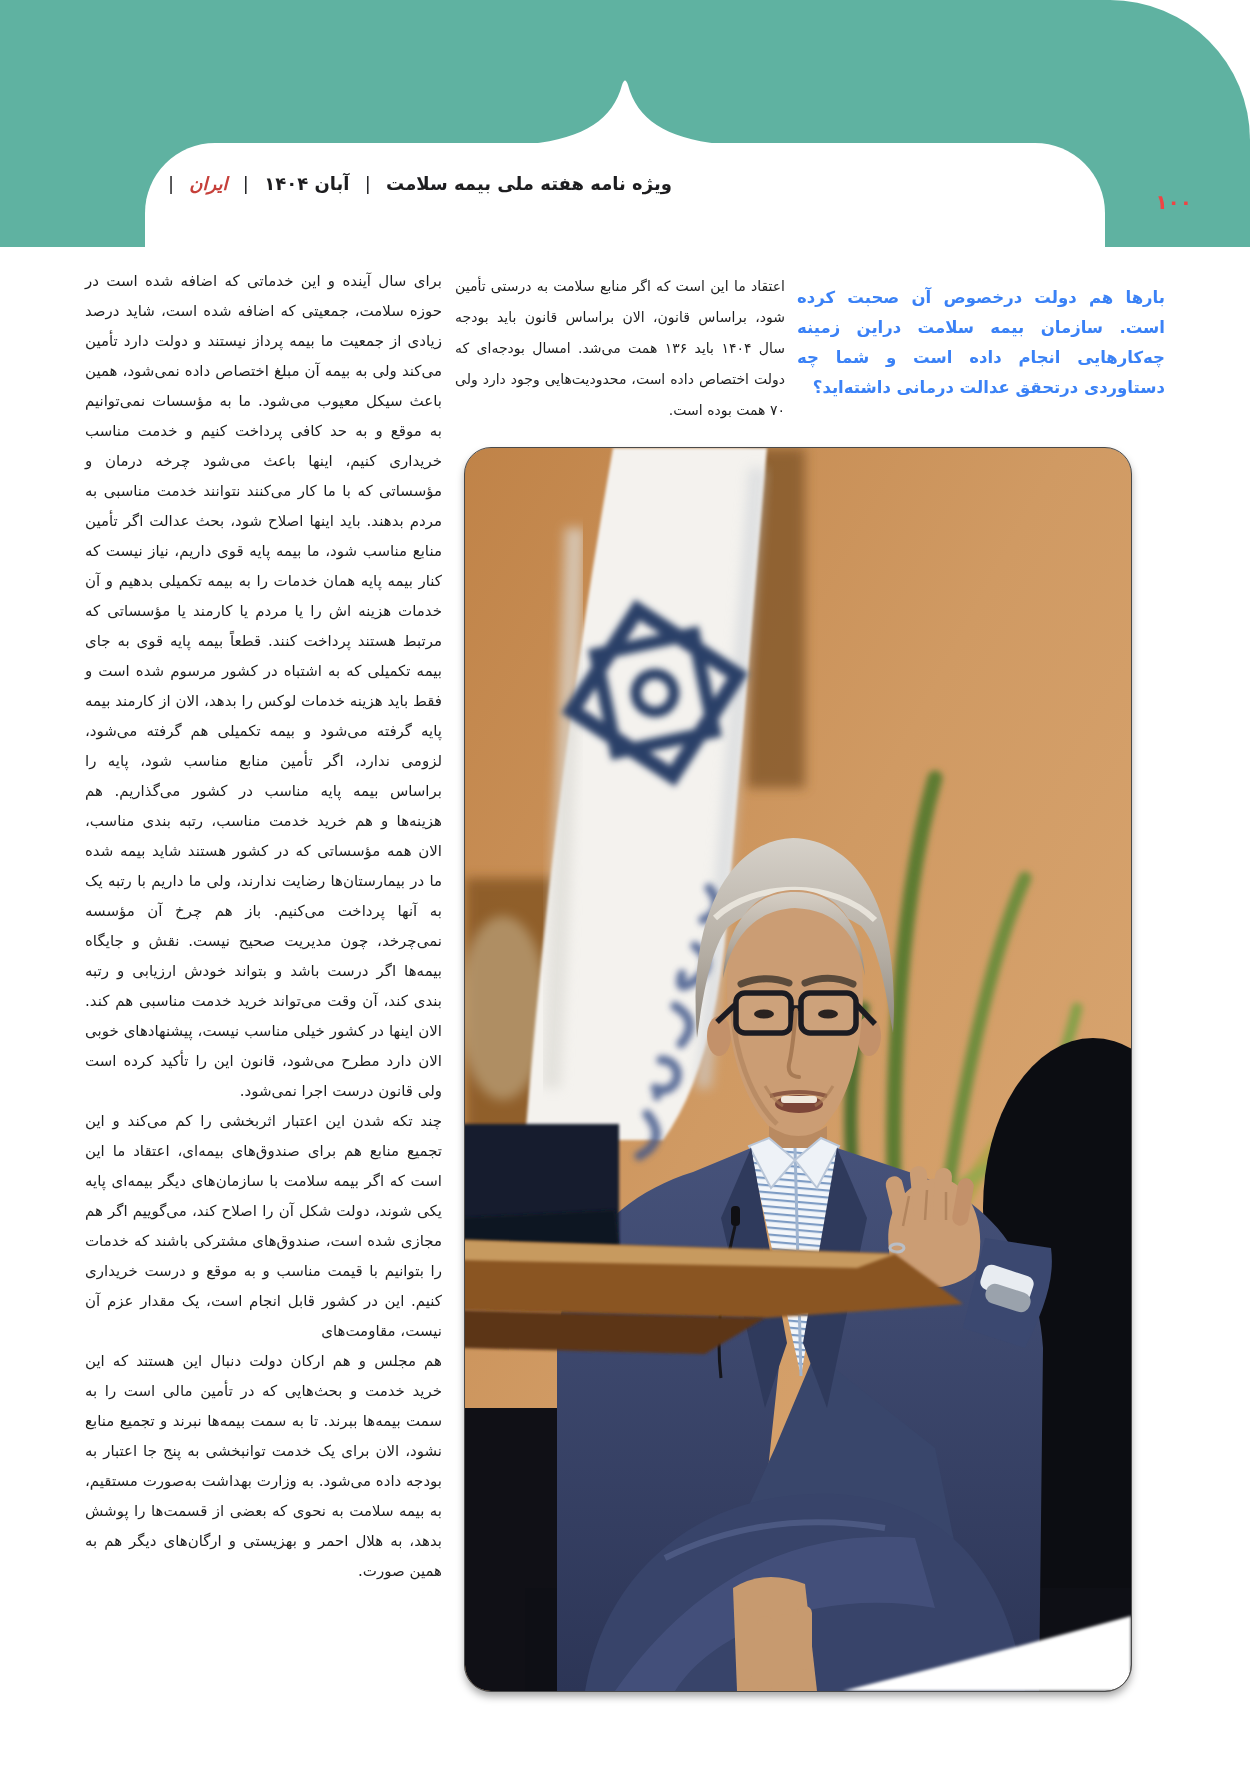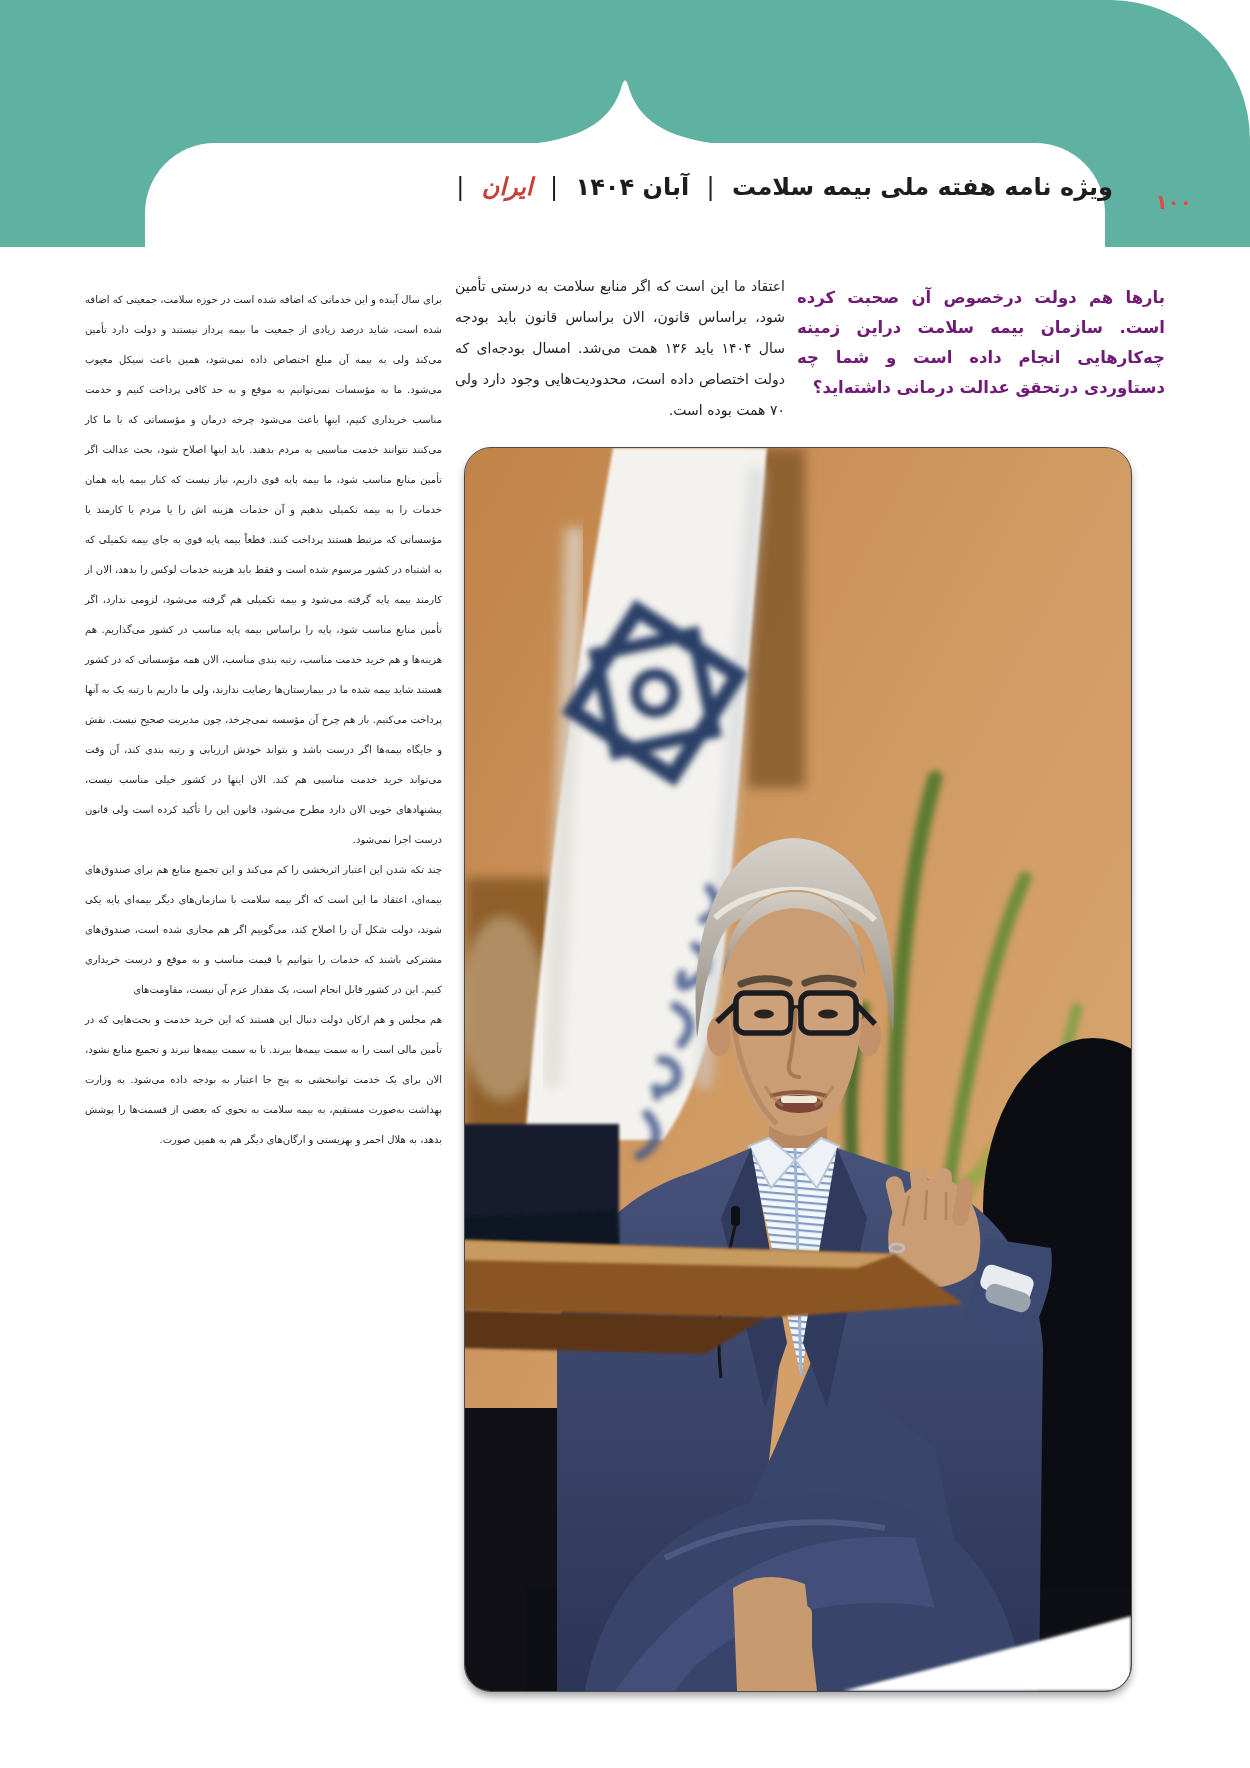--- a/index.html
+++ b/index.html
@@ -11,42 +11,42 @@
   .green-band{
     position:absolute;top:0;left:0;width:1250px;height:247px;
     background:#5fb2a1;border-top-right-radius:140px;
   }
   .white-card{
     position:absolute;top:143px;left:145px;width:960px;height:130px;
     background:#ffffff;border-radius:70px 70px 0 0;
   }
   .notch{position:absolute;top:-68px;left:50%;margin-left:-95px;width:190px;height:69px;}
   .header-line{
-    position:absolute;top:30px;left:8px;width:100%;text-align:right;
-    direction:rtl;font-size:24px;font-weight:bold;color:#1d1d1f;letter-spacing:0;
+    position:absolute;top:30px;left:14px;width:100%;text-align:left;
+    direction:rtl;font-size:18px;font-weight:bold;color:#1d1d1f;letter-spacing:0;
   }
   .header-line .sep{margin:0 9px;font-weight:normal;color:#1d1d1f;}
   .brand{color:#c6403a;font-style:italic;font-weight:bold;}
   .page-number{
     position:absolute;top:190px;right:58px;color:#ef4444;
     font-size:20px;font-weight:bold;direction:rtl;
   }
   
   .col{direction:rtl;text-align:justify;color:#1e1e1e;}
   .question{
     position:absolute;top:283px;right:85px;width:368px;
-    font-size:16.5px;line-height:30px;font-weight:bold;color:#701a75;
+    font-size:16.5px;line-height:30px;font-weight:bold;color:#3b82f6;
   }
   .answer-intro{
     position:absolute;top:271px;right:465px;width:330px;
     font-size:14px;line-height:31px;
   }
   .article{
     position:absolute;top:266px;left:85px;width:357px;
-    font-size:10px;line-height:30px;margin-top:19px;
+    font-size:15px;line-height:30px;
   }
   .article p{margin:0;padding:0;}
   
   .photo{
     position:absolute;top:448px;left:465px;width:666px;height:1243px;
     border-radius:26px;overflow:hidden;background:#c8935c;
     box-shadow:0 5px 9px rgba(0,0,0,.38);outline:1px solid #4a4a4a;
   }
   .photo svg{display:block;width:100%;height:100%;}
 </style>

